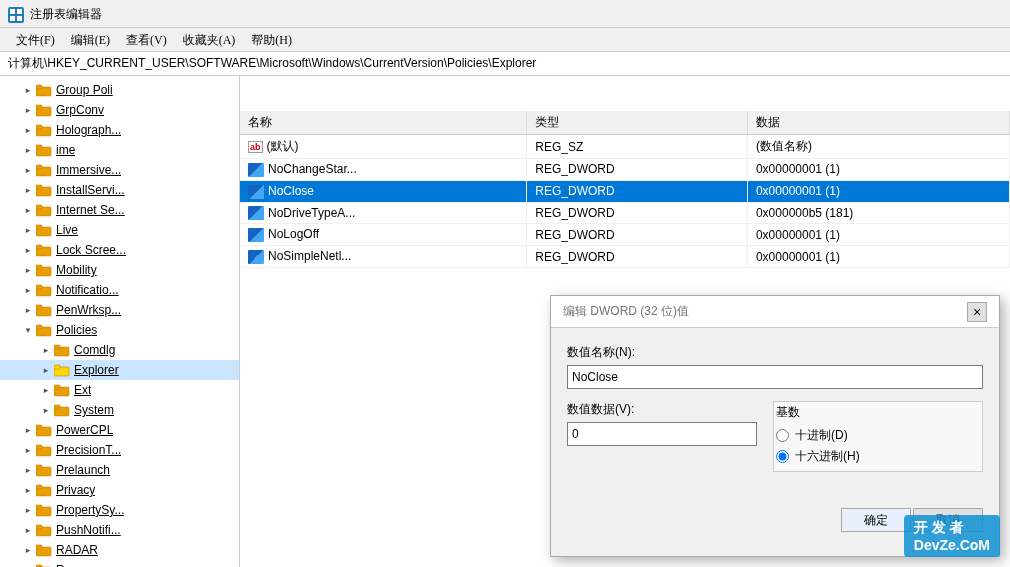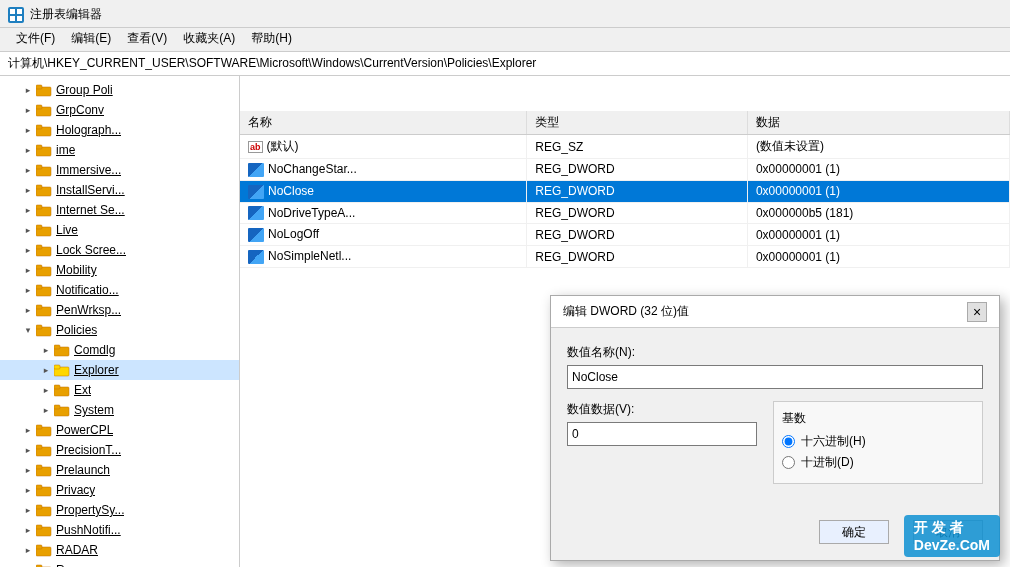--- a/index.html
+++ b/index.html
@@ -33,25 +33,26 @@
       justify-content: center;
     }
     .title-bar-text {
       font-size: 12px;
       color: #000;
     }
 
     
     .menu-bar {
       display: flex;
-      align-items: flex-end;
+      align-items: flex-start;
       background: #f0f0f0;
       padding: 2px 8px;
       height: 24px;
       border-bottom: 1px solid #ccc;
+      font-family: Liberation Serif, serif;
     }
     .menu-item {
       padding: 2px 8px;
       cursor: pointer;
       color: #000;
       font-size: 12px;
     }
 
     
     .address-bar {
@@ -197,21 +198,21 @@
       background: #fff;
       display: flex;
       align-items: center;
       justify-content: space-between;
       padding: 6px 12px;
       border-bottom: 1px solid #ccc;
       height: 32px;
     }
     .dialog-title-text {
       font-size: 12px;
-      color: #000000;
+      color: #737373;
     }
     .dialog-close-btn {
       width: 20px;
       height: 20px;
       background: #e0e0e0;
       border: 1px solid #aaa;
       cursor: pointer;
       display: flex;
       align-items: center;
       justify-content: center;
@@ -244,42 +245,42 @@
       width: 190px;
       height: 24px;
       border: 1px solid #7a7a7a;
       padding: 2px 4px;
       font-size: 12px;
       background: #fff;
     }
     .dialog-base-group {
       flex: 1;
       border: 1px solid #ccc;
-      padding: 8px;
+      padding: 2px;
       background: #f8f8f8;
     }
     .dialog-base-title {
       font-size: 12px;
       margin-bottom: 6px;
     }
     .radio-item {
       display: flex;
       align-items: center;
       margin-bottom: 4px;
       font-size: 12px;
       cursor: pointer;
     }
     .radio-item input[type="radio"] {
       margin-right: 6px;
     }
     .dialog-buttons {
       display: flex;
       justify-content: flex-end;
-      gap: 24px;
-      padding: 8px 16px 16px;
+      gap: 2px;
+      padding: 8px 16px 24px;
     }
     .dialog-btn {
       min-width: 70px;
       height: 24px;
       background: #e0e0e0;
       border: 1px solid #aaa;
       padding: 2px 12px;
       font-size: 12px;
       cursor: pointer;
     }
@@ -546,21 +547,21 @@
         <tr>
           <th>名称</th>
           <th>类型</th>
           <th>数据</th>
         </tr>
       </thead>
       <tbody id="registry-tbody">
       <tr>
             <td><span class="reg-icon-ab">ab</span>(默认)</td>
             <td>REG_SZ</td>
-            <td>(数值未设置)</td>
+            <td>(数值名称)</td>
           </tr>
           <tr>
             <td><span class="reg-icon-dword"></span>NoChangeStar...</td>
             <td>REG_DWORD</td>
             <td>0x00000001 (1)</td>
           </tr>
           <tr class="selected">
             <td><span class="reg-icon-dword"></span>NoClose</td>
             <td>REG_DWORD</td>
             <td>0x00000001 (1)</td>
@@ -596,26 +597,26 @@
       <input class="dialog-input" type="text" value="NoClose" style="">
 
       <div class="dialog-row">
         <div>
           <div class="dialog-field-label">数值数据(V):</div>
           <input class="dialog-value-input" type="text" value="0" style="">
         </div>
         <div class="dialog-base-group">
           <div class="dialog-base-title">基数</div>
           <label class="radio-item">
+            <input type="radio" name="base" style="">
+            <span>十进制(D)</span>
+          </label>
+          <label class="radio-item">
             <input type="radio" name="base" checked="" style="">
             <span>十六进制(H)</span>
-          </label>
-          <label class="radio-item">
-            <input type="radio" name="base" style="">
-            <span>十进制(D)</span>
           </label>
         </div>
       </div>
     </div>
     <div class="dialog-buttons">
       <button class="dialog-btn primary">确定</button>
       <button class="dialog-btn">取消</button>
     </div>
   </div>
 </div>

